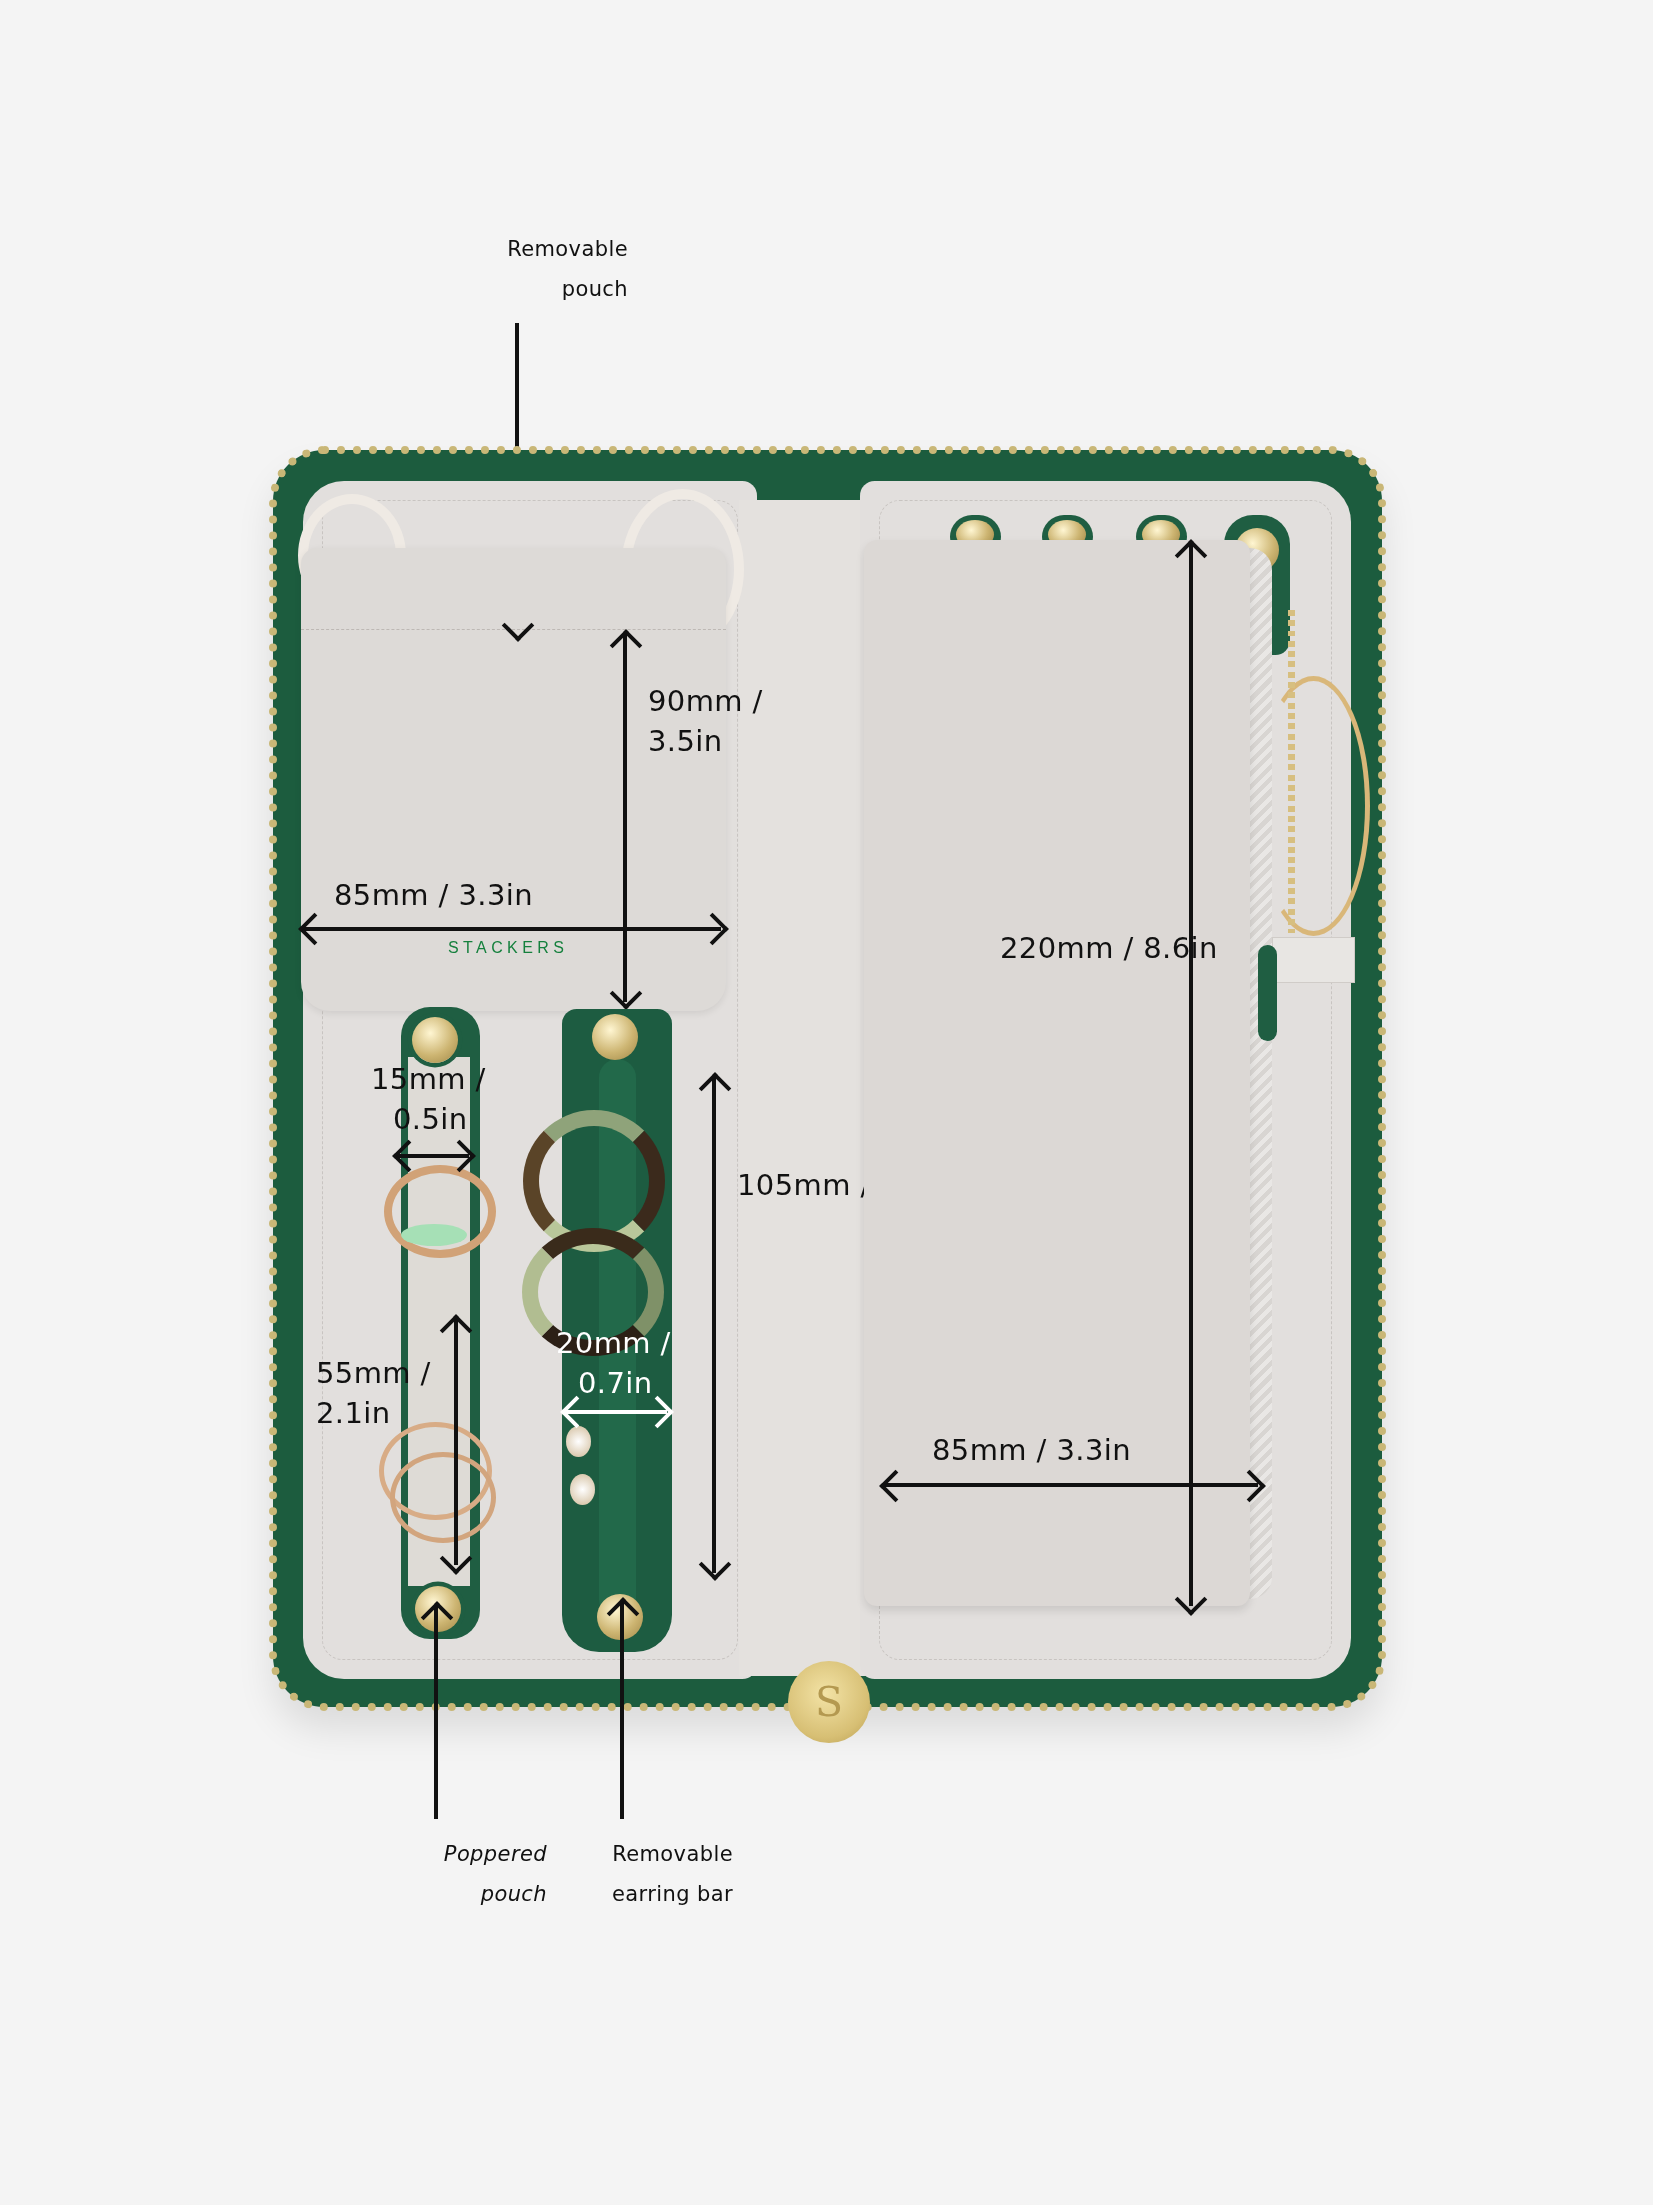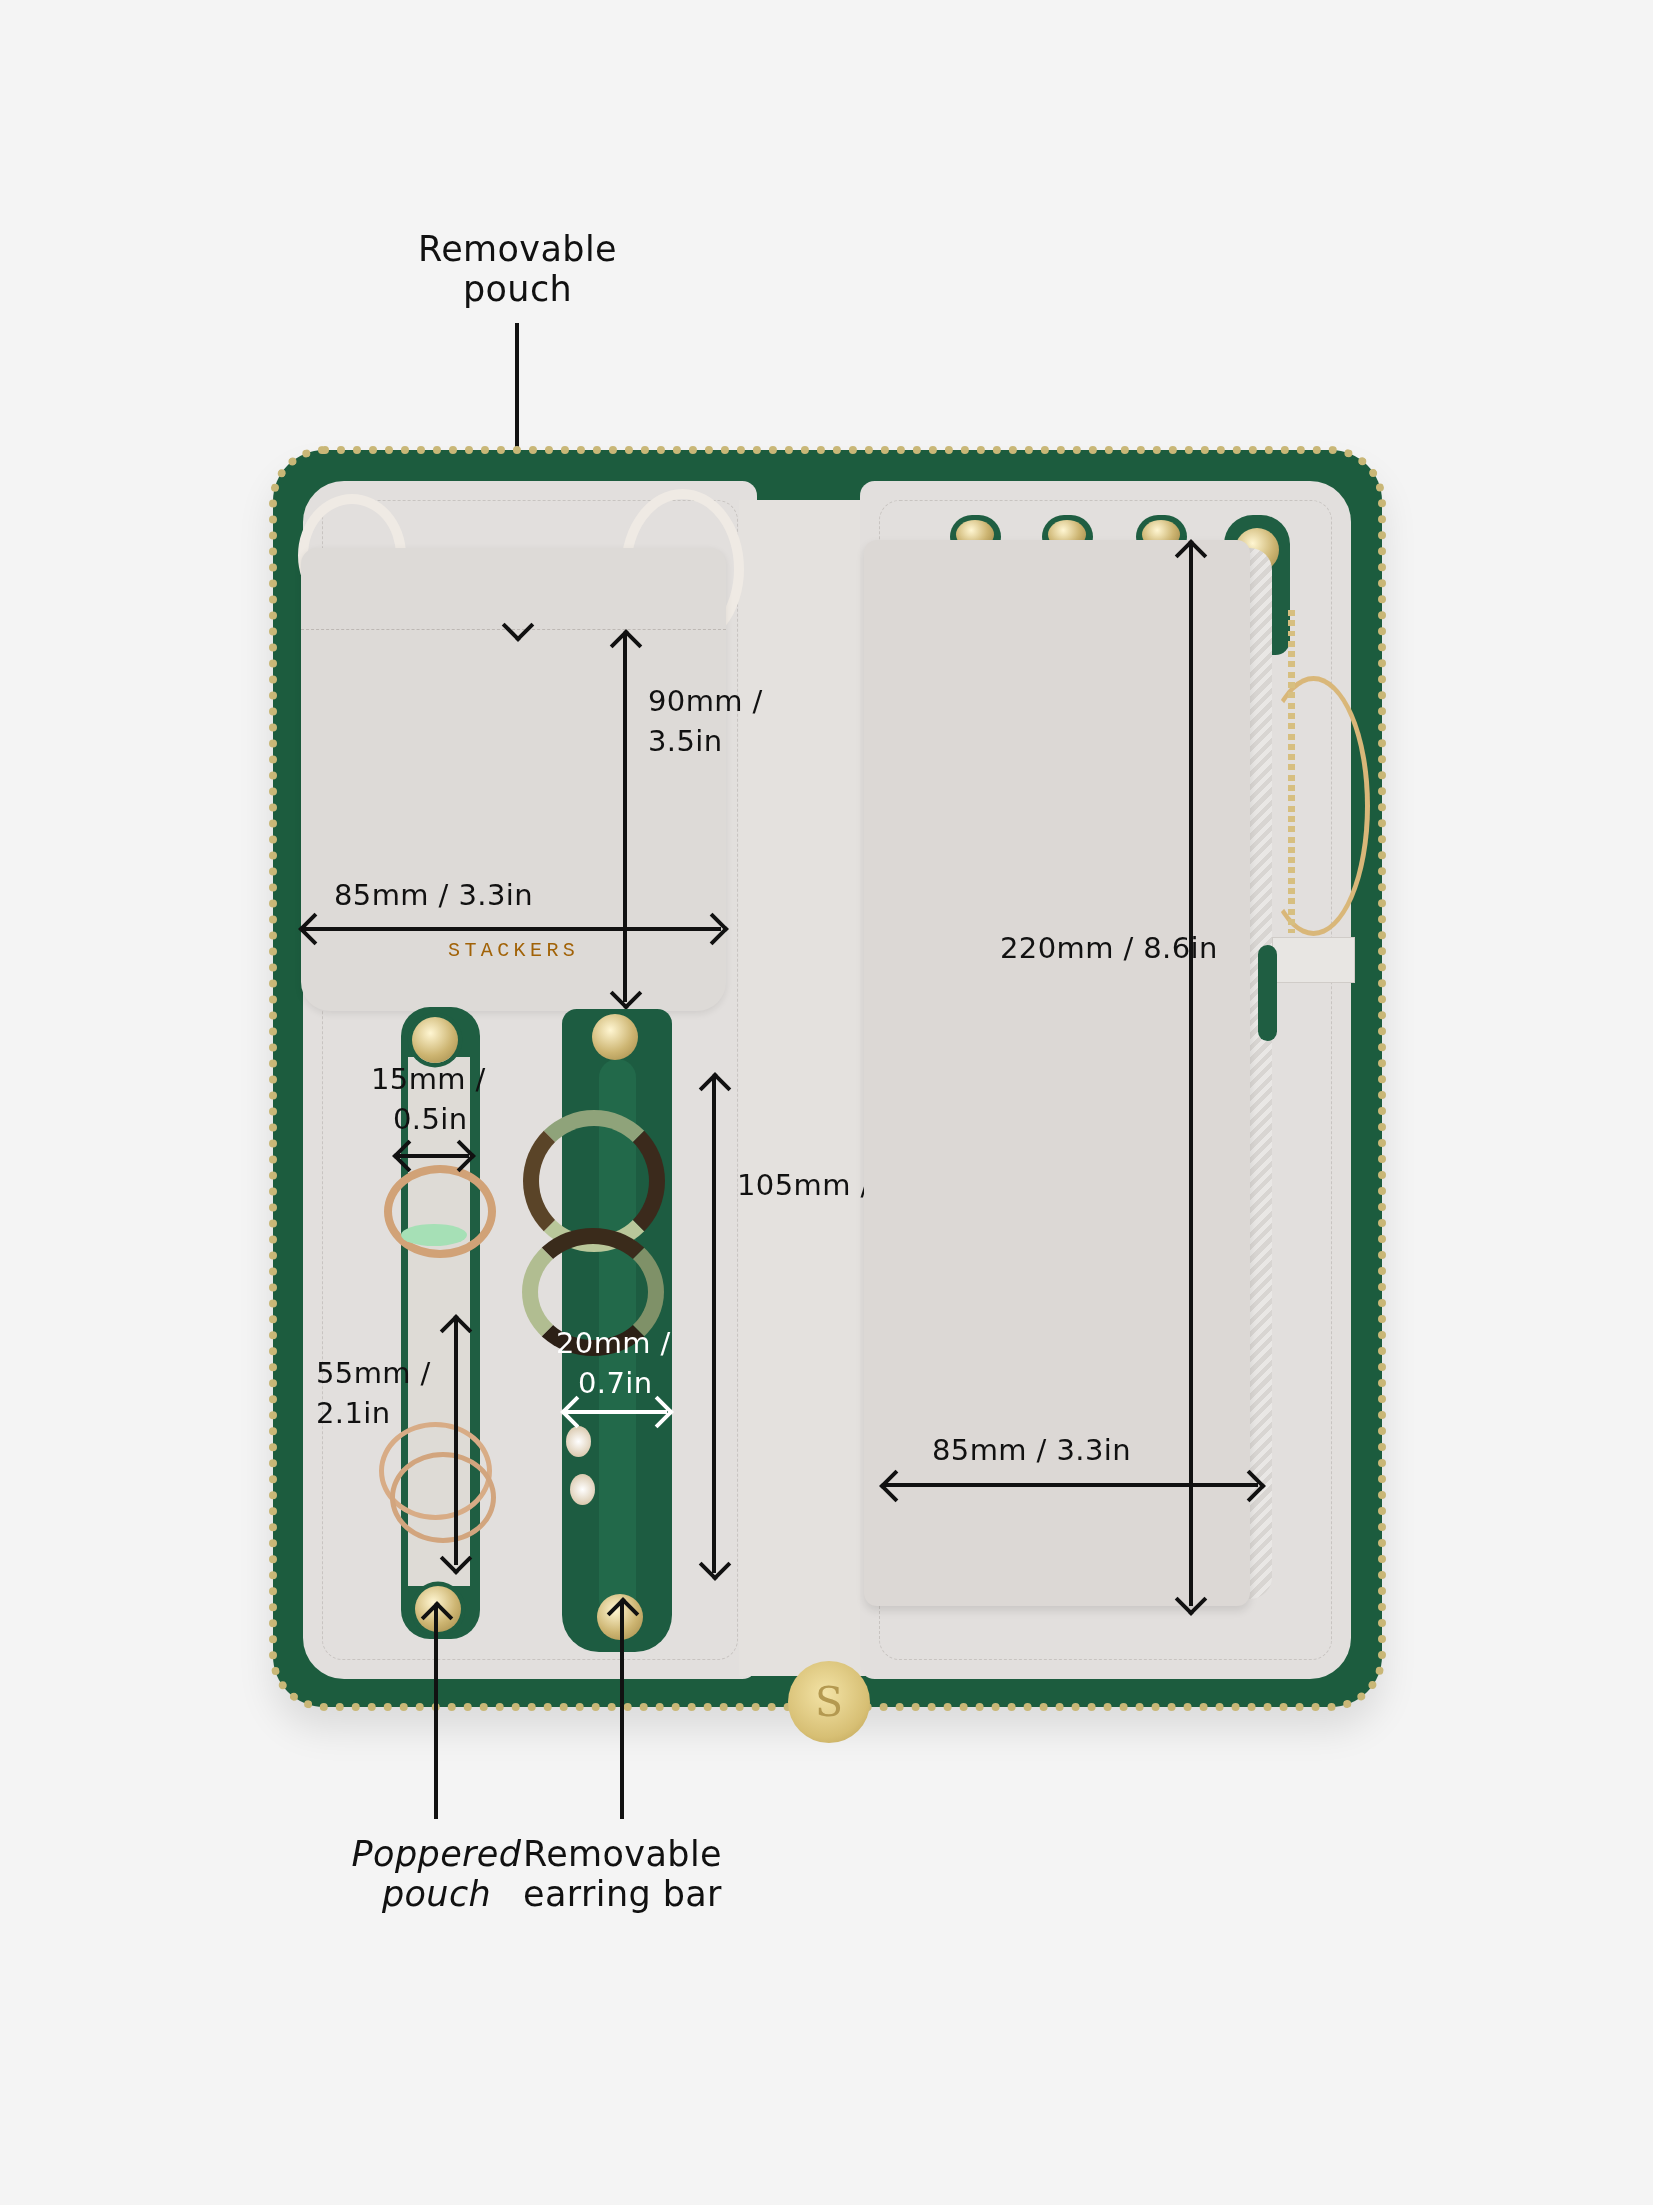--- a/index.html
+++ b/index.html
@@ -1,18 +1,18 @@
 <!DOCTYPE html>
 <html style="font-size:11.8px"><head>
 <meta charset="utf-8">
 <style>
   html,body{margin:0;padding:0;}
   body{width:1654px;height:2205px;background:#f4f4f4;position:relative;overflow:hidden;font-family:"DejaVu Sans","Liberation Sans",sans-serif;}
   .abs{position:absolute;}
-  .label{position:absolute;color:#111;font-size:35px;line-height:40px;text-align:center;letter-spacing:0.4px;}
+  .label{position:absolute;color:#111;font-size:21px;line-height:40px;text-align:right;letter-spacing:0.4px;}
   .dim{position:absolute;color:#111;font-size:29px;line-height:40px;white-space:nowrap;letter-spacing:0.4px;}
   .dim.white{color:#fff;}
   .case{position:absolute;left:273px;top:450px;width:1109px;height:1257px;border-radius:51px;background:#1c5c3e;box-shadow:0 22px 37px rgba(0,0,0,0.10);}
   .zipper{position:absolute;inset:-4.4px;border-radius:56px;border:8.8px dotted #c9b777;pointer-events:none;}
   .panel{position:absolute;background:#e2dfdd;border-radius:29px;}
   .panel .stitch{position:absolute;inset:19px;border:1.5px dashed #c8c4c1;border-radius:20.6px;}
   .pouch{position:absolute;background:#dddad7;border-radius:16px 16px 29px 29px;box-shadow:0 2.9px 7.4px rgba(0,0,0,0.08);}
   .pouch .band{position:absolute;left:0;right:0;top:0;height:81px;border-bottom:1.5px dashed #bdb8b4;}
   .cord{position:absolute;border:10.3px solid #efeae4;border-radius:50%;}
   .strap{position:absolute;background:#1f5e42;border-radius:29px;}
@@ -24,21 +24,21 @@
   .zipstrip{position:absolute;background:repeating-linear-gradient(135deg,#e9e7e5 0 4.4px,#d8d5d2 4.4px 8.8px);border-radius:0 22px 22px 0;}
   .tab{position:absolute;background:#1f5e42;border-radius:0 0 22px 22px;}
   .line{position:absolute;background:#111;}
   .line.white{background:#fff;}
   .arrowhead{position:absolute;width:19px;height:19px;border-style:solid;border-color:#111;border-width:0;}
   .arrowhead.white{border-color:#fff;}
   .ah-up{border-top-width:4.4px;border-left-width:4.4px;transform:translateX(-50%) rotate(45deg);}
   .ah-down{border-bottom-width:4.4px;border-right-width:4.4px;transform:translateX(-50%) rotate(45deg);}
   .ah-left{border-bottom-width:4.4px;border-left-width:4.4px;transform:translateY(-50%) rotate(45deg);}
   .ah-right{border-top-width:4.4px;border-right-width:4.4px;transform:translateY(-50%) rotate(45deg);}
-  .brand{position:absolute;font-family:Liberation Mono, monospace;font-size:20px;letter-spacing:4.4px;color:#a16207;}
+  .brand{position:absolute;font-family:Liberation Sans, sans-serif;font-size:16px;letter-spacing:4.4px;color:#15803d;}
   .pull{position:absolute;width:82px;height:82px;border-radius:50%;background:radial-gradient(circle at 45% 40%,#f3e3a6,#d7bf74 65%,#b89c50);display:flex;align-items:center;justify-content:center;color:#b49950;font-family:"DejaVu Serif",serif;font-size:41px;}
   .bangle{position:absolute;border-radius:50%;border:5.9px solid #d9b779;}
   .chain{position:absolute;width:7.4px;background:repeating-linear-gradient(180deg,#d7bf80 0 5.9px,transparent 5.9px 10.3px);}
   .elastic{position:absolute;background:#e8e6e3;border:1.5px solid #d0ccc8;}
 </style>
 </head>
 <body>
 
 <div class="label" style="left:407px;top:229px;width:221px;">
   <div>Removable</div>

